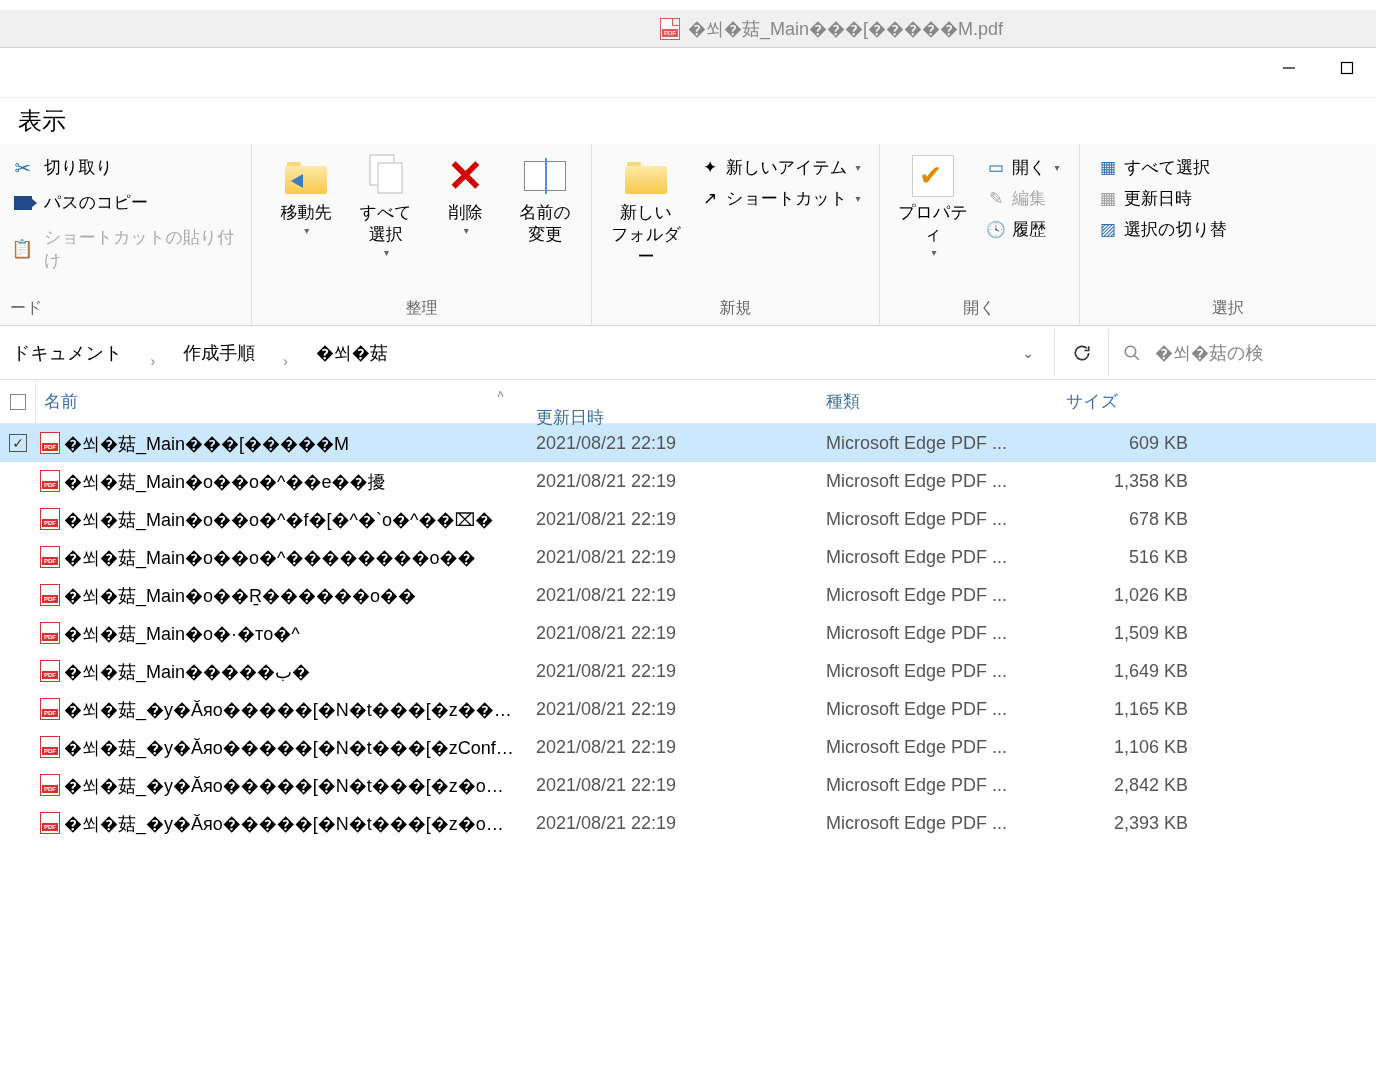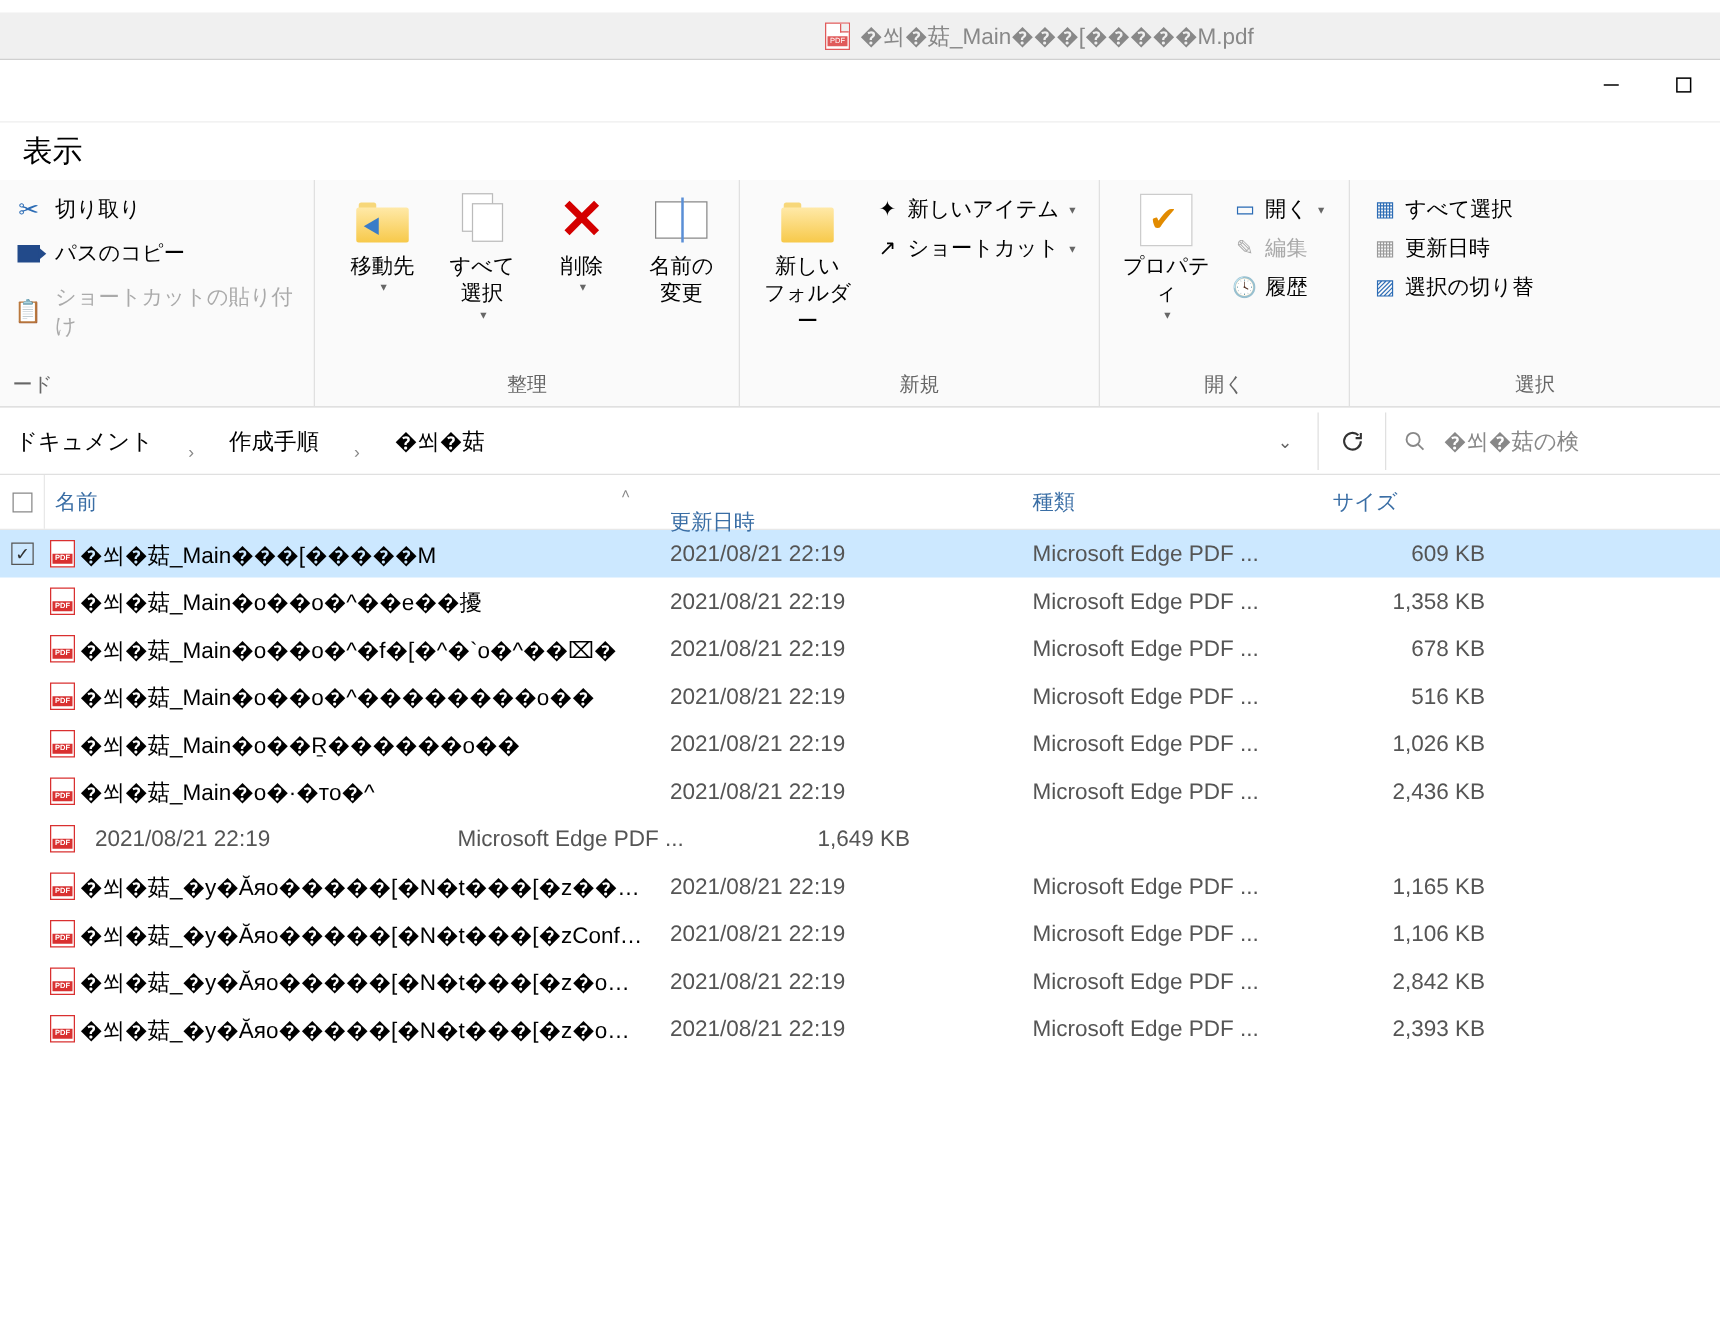--- a/index.html
+++ b/index.html
@@ -345,27 +345,28 @@
       <div class="fsize">1,026 KB</div>
     </div>
     <div class="row">
       <div class="check"></div>
       <div class="icon">
         <div class="pdf-icon"></div>
       </div>
       <div class="fname">�쐬�菇_Main�o�·�тo�^</div>
       <div class="fdate">2021/08/21 22:19</div>
       <div class="ftype">Microsoft Edge PDF ...</div>
-      <div class="fsize">2,436 KB</div>
-    </div>
-    <div class="row">
-      <div class="check"></div>
-      <div class="icon">
-        <div class="pdf-icon"></div>
-      </div>
+      <div class="fsize">1,509 KB</div>
+    </div>
+    <div class="row">
+      <div class="check"></div>
+      <div class="icon">
+        <div class="pdf-icon"></div>
+      </div>
+      <div class="fname">�쐬�菇_Main�����ب�</div>
       <div class="fdate">2021/08/21 22:19</div>
       <div class="ftype">Microsoft Edge PDF ...</div>
       <div class="fsize">1,649 KB</div>
     </div>
     <div class="row">
       <div class="check"></div>
       <div class="icon">
         <div class="pdf-icon"></div>
       </div>
       <div class="fname">�쐬�菇_�y�Ăяo�����[�N�t���[�z���[�...</div>

